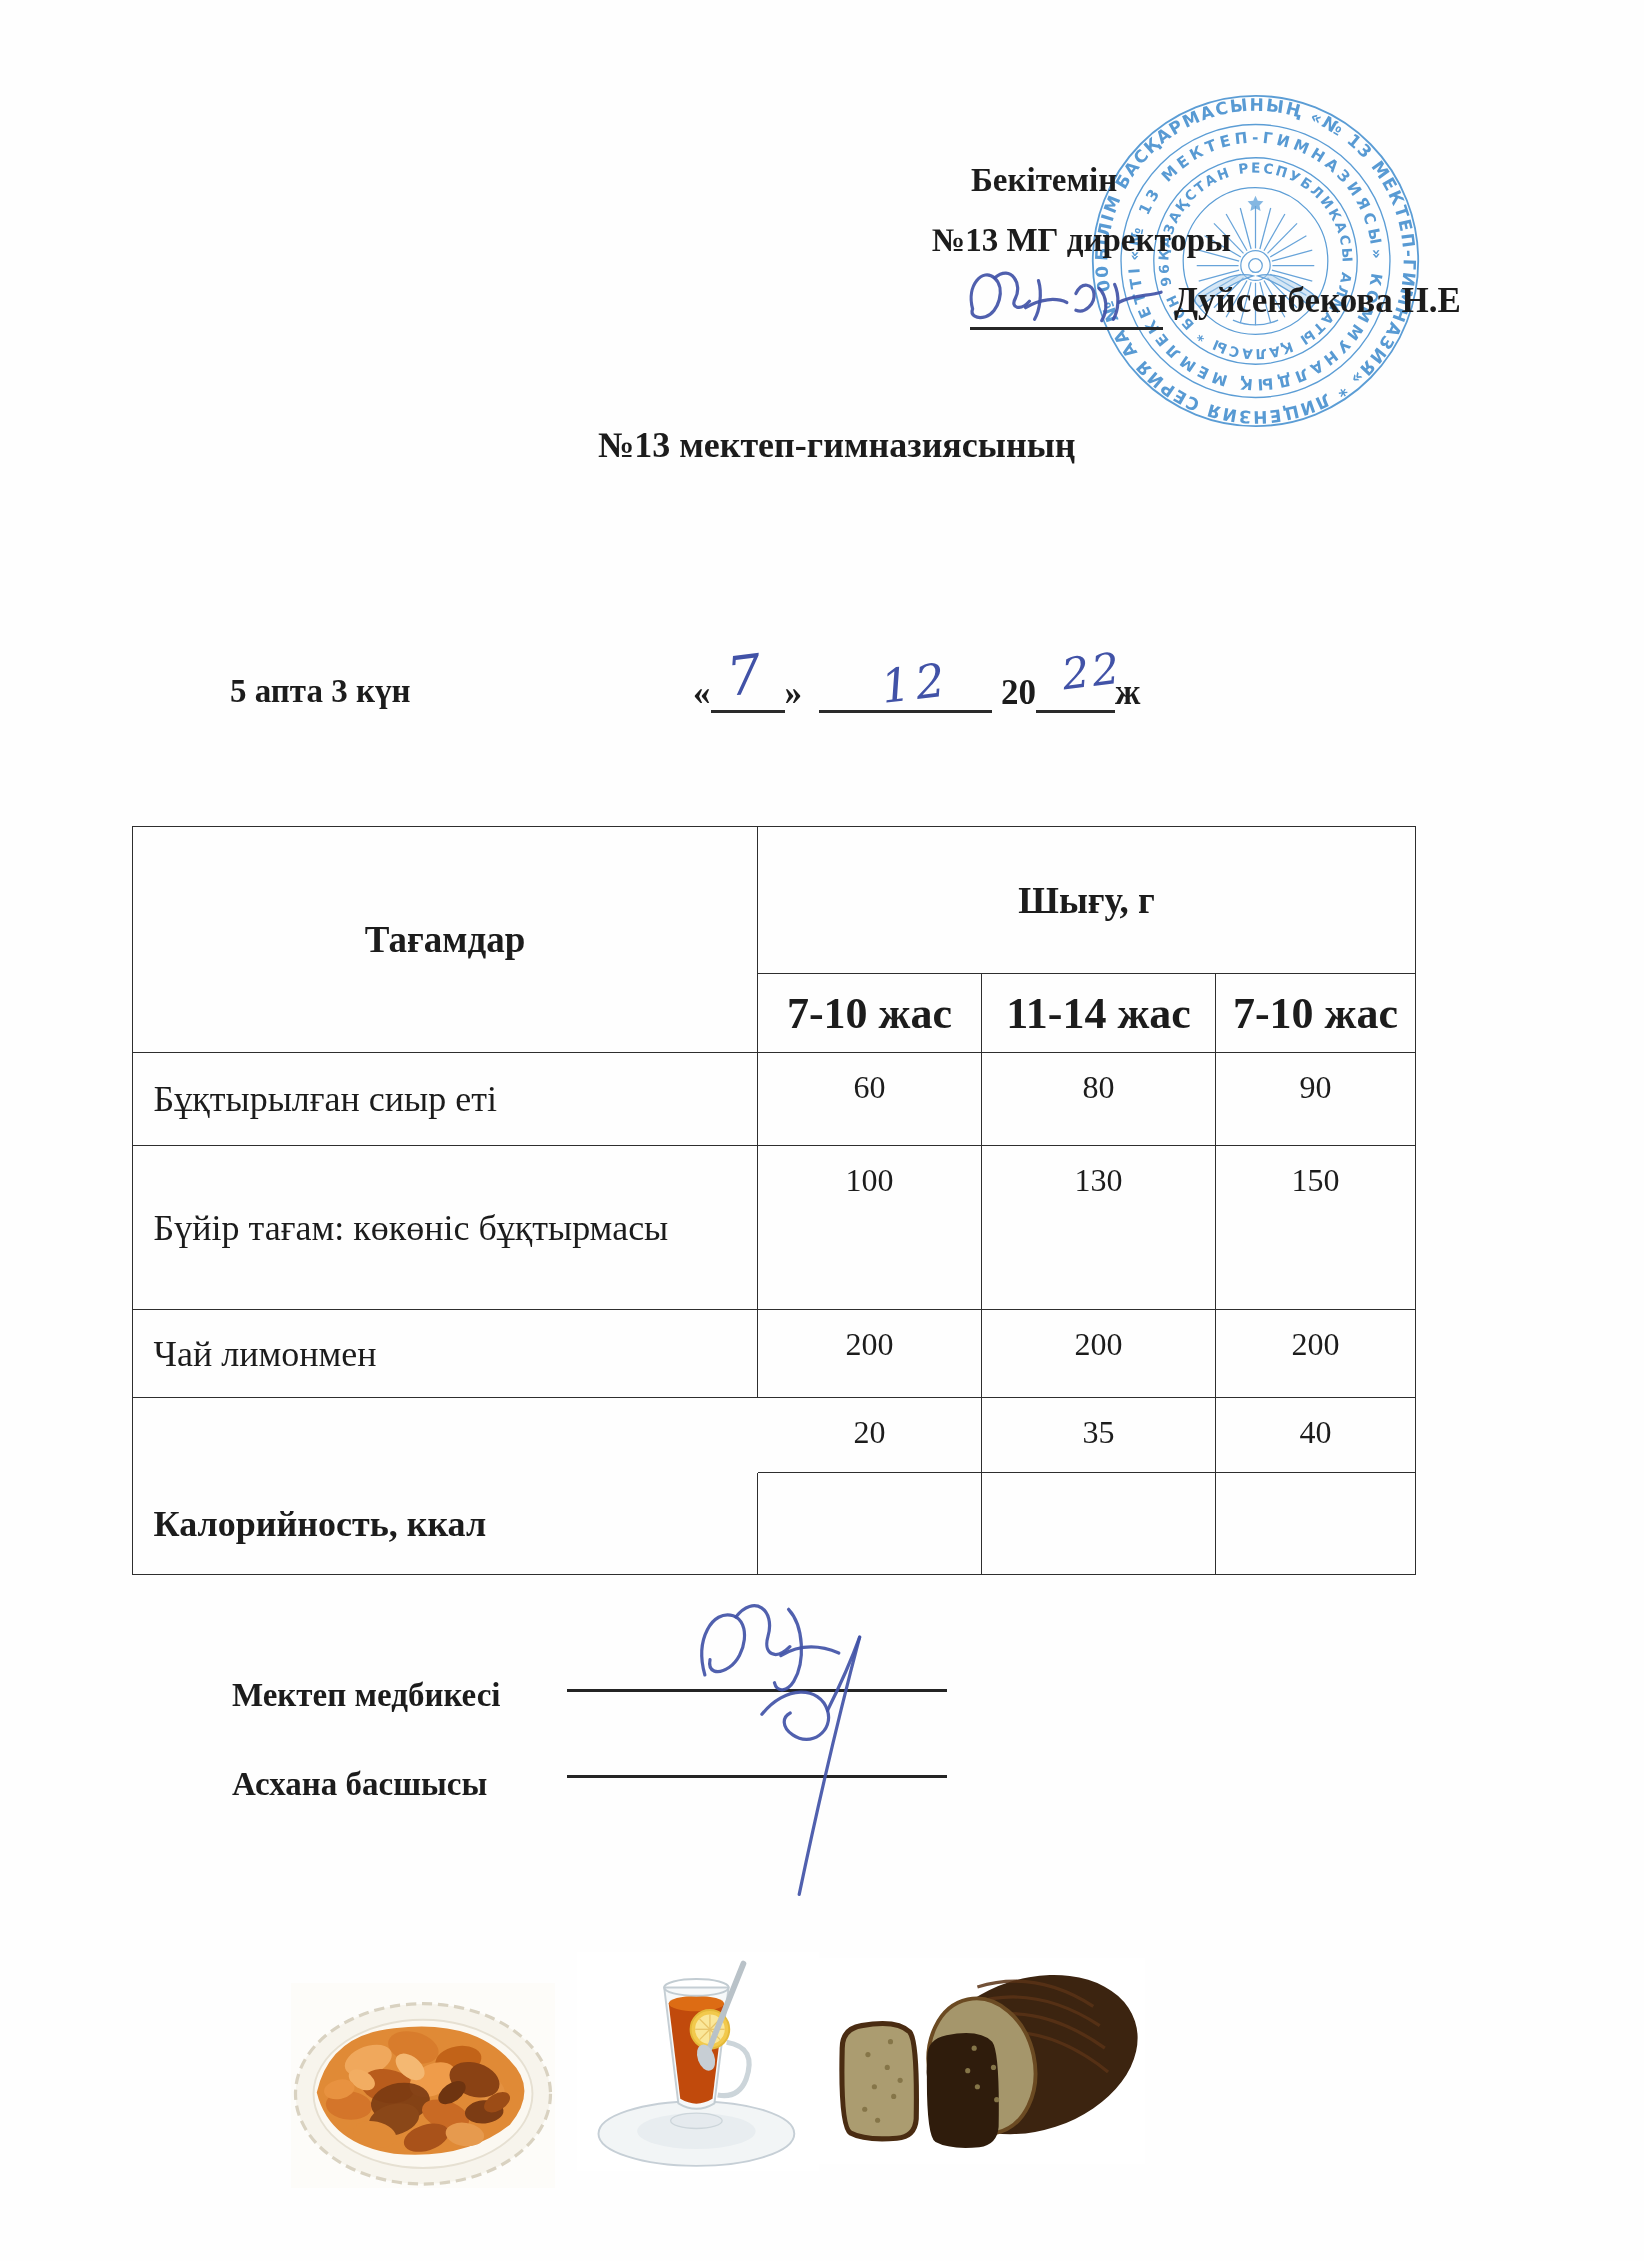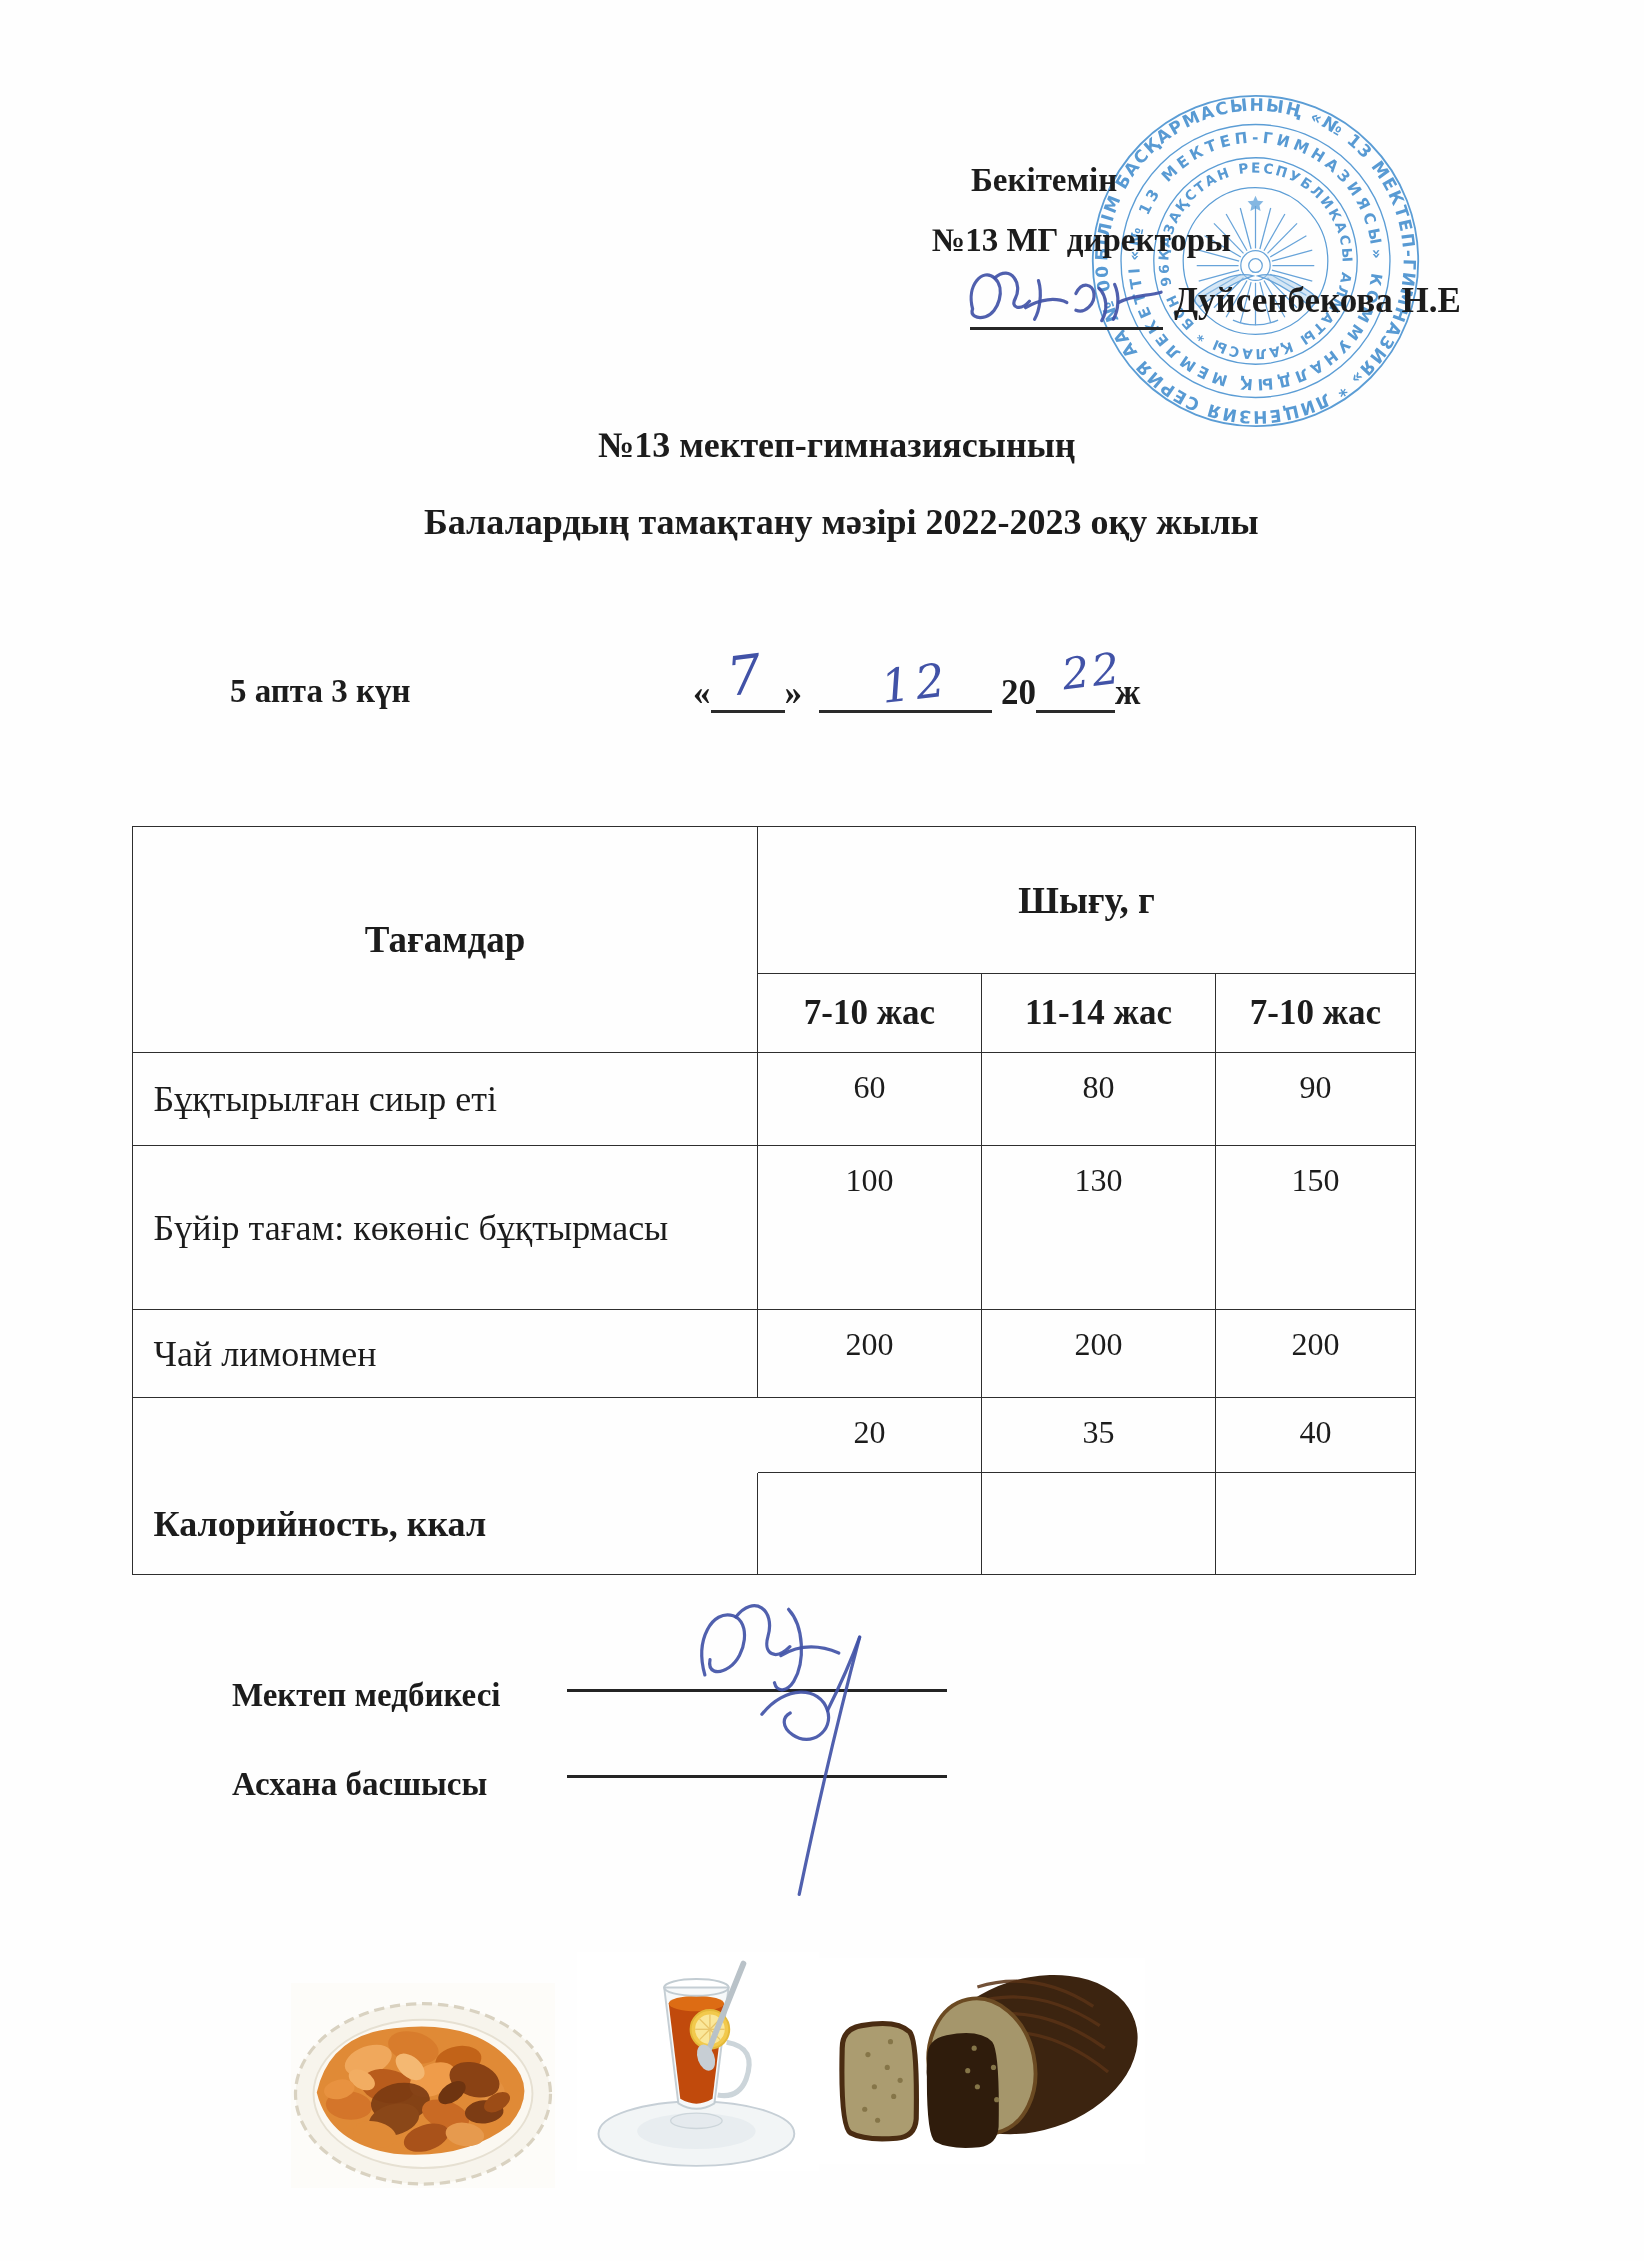--- a/index.html
+++ b/index.html
@@ -33,21 +33,21 @@
 
   
   .menu-table{position:absolute;left:132px;top:826px;width:1282px;height:747px;
     display:grid;grid-template-columns:625px 224px 234px 199px;
     grid-template-rows:147px 79px 93px 164px 88px 75px 101px;
     border:1.9px solid #2e2e2e;}
   .cell{border-right:1.9px solid #2e2e2e;border-bottom:1.9px solid #2e2e2e;
         display:flex;align-items:center;box-sizing:border-box;}
   .no-r{border-right:none;} .no-b{border-bottom:none;}
   .hdr{justify-content:center;font-weight:bold;font-size:37px;}
-  .age{justify-content:center;font-weight:bold;font-size:35px;}
+  .age{justify-content:center;font-weight:bold;font-size:44px;}
   .label-cell{padding-left:20.6px;font-size:36px;}
   .bold-label{font-weight:bold;}
   .num-cell{justify-content:center;align-items:flex-start;padding-top:15.5px;font-size:32px;}
 
   
   .sig-label{font-weight:bold;font-size:33px;white-space:nowrap;margin-top:29px;}
   .sig-underline{border-bottom:3.2px solid #242424;height:0;}
   .ink{fill:none;stroke:#4152a7;stroke-width:5;stroke-linecap:round;stroke-linejoin:round;opacity:.92;}
 
   
@@ -123,21 +123,20 @@
     <path class="ink" d="M 52 34 C 78 12 96 44 84 66 C 76 80 92 86 106 70"></path>
     <path class="ink" d="M 120 38 C 126 58 122 84 114 98"></path>
     <path class="ink" d="M 100 80 C 122 66 148 64 164 72"></path>
     <path class="ink" d="M 178 58 C 188 38 204 44 206 58 C 208 74 192 90 178 84"></path>
     <path class="ink" d="M 214 50 C 226 62 228 84 218 100"></path>
     <path class="ink" d="M 238 44 C 246 62 244 84 236 98"></path>
     <path class="ink" d="M 244 72 C 266 60 290 62 310 56"></path>
   </svg>
 
   <div class="abs doc-title" style="left:598px;top:424px;">№13 мектеп-гимназиясының</div>
-  <div class="abs doc-title" style="left:424px;top:501px;">Балалардың тамақтану мәзірі 2022-2023 оқу жылы</div>
 
   <div class="abs week-label" style="left:230px;top:673px;">5 апта 3 күн</div>
 
   <div class="abs date-fields" style="left:693px;top:670px;">
     <span>«</span>
     <span class="dline" style="width:74px;"></span>
     <span>»</span>
     <span style="width:17px;"></span>
     <span class="dline" style="width:173px;"></span>
     <span style="width:9px;"></span>

